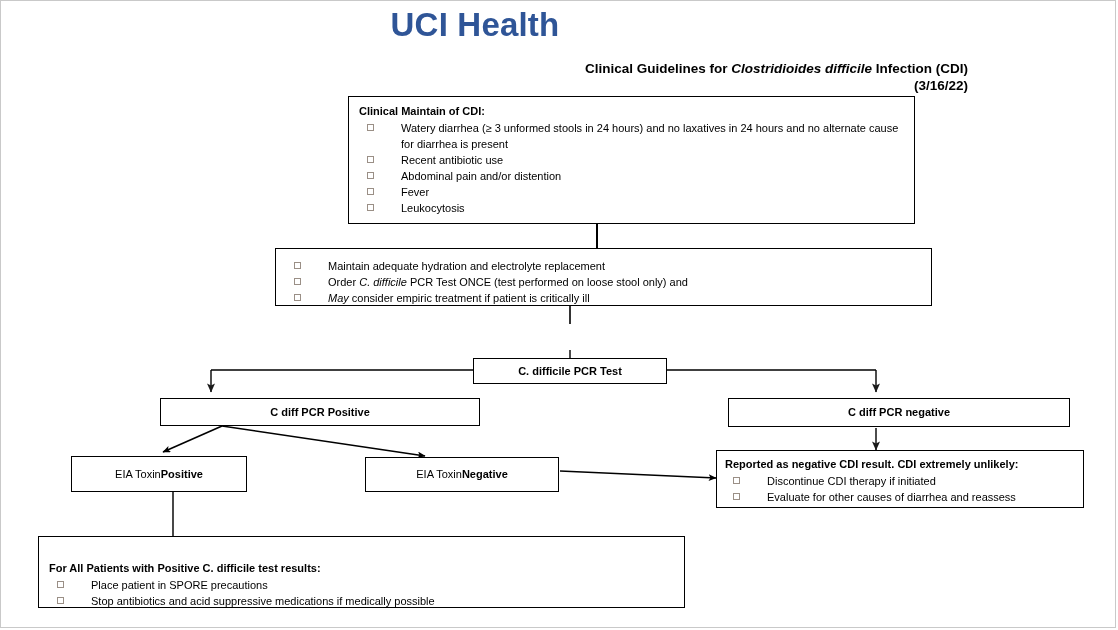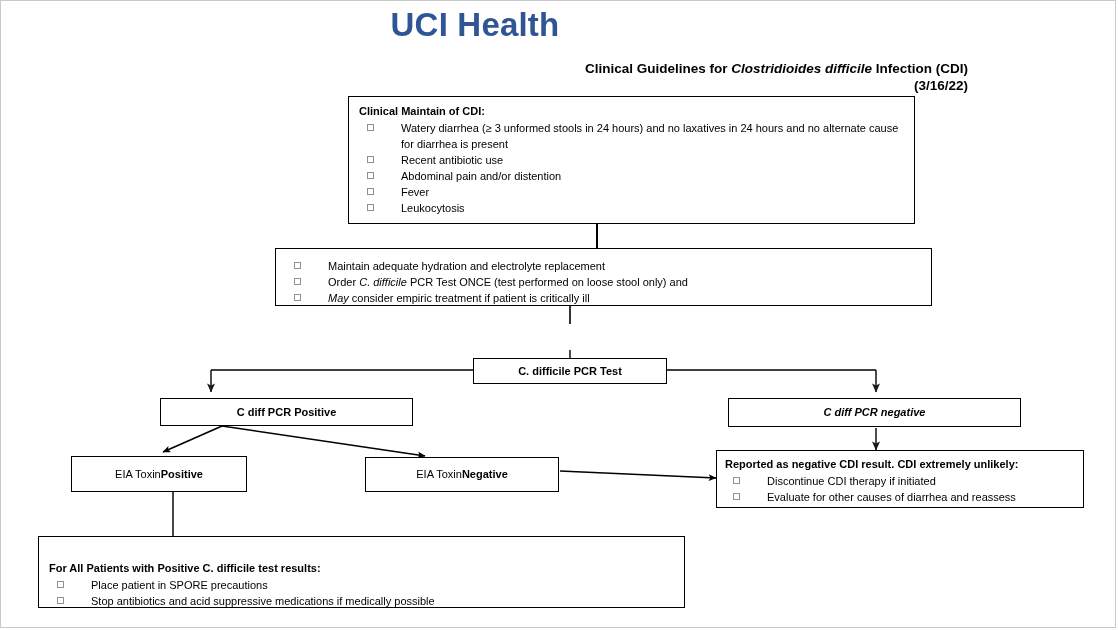--- a/index.html
+++ b/index.html
@@ -175,25 +175,25 @@
       <li><span class="sq"></span><span>Maintain adequate hydration and electrolyte replacement</span></li>
       <li><span class="sq"></span><span>Order </span><span class="it">C. difficile</span><span> PCR Test ONCE (test performed on loose stool only) and</span></li>
       <li><span class="sq"></span><span class="it">May</span><span> consider empiric treatment if patient is critically ill</span></li>
     </ul>
   </div>
 
   <div class="fbox" style="left:473px; top:324px; width:194px; height:26px;margin-top:34px;">
     <div class="centered-label">C. difficile PCR Test</div>
   </div>
 
-  <div class="fbox" style="left:160px; top:398px; width:253px; height:28px;">
+  <div class="fbox" style="left:160px; top:398px; width:320px; height:28px;">
     <div class="centered-label">C diff PCR Positive</div>
   </div>
 
-  <div class="fbox" style="left:728px; top:398px; width:293px; height:29px;font-style:italic;">
+  <div class="fbox" style="left:728px; top:398px; width:342px; height:29px;">
     <div class="centered-label">C diff PCR negative</div>
   </div>
 
   <div class="fbox" style="left:71px; top:456px; width:176px; height:36px;">
     <div class="centered-label normal">
         <span>EIA Toxin </span>
         <span class="b">Positive</span>
       </div>
   </div>
 

